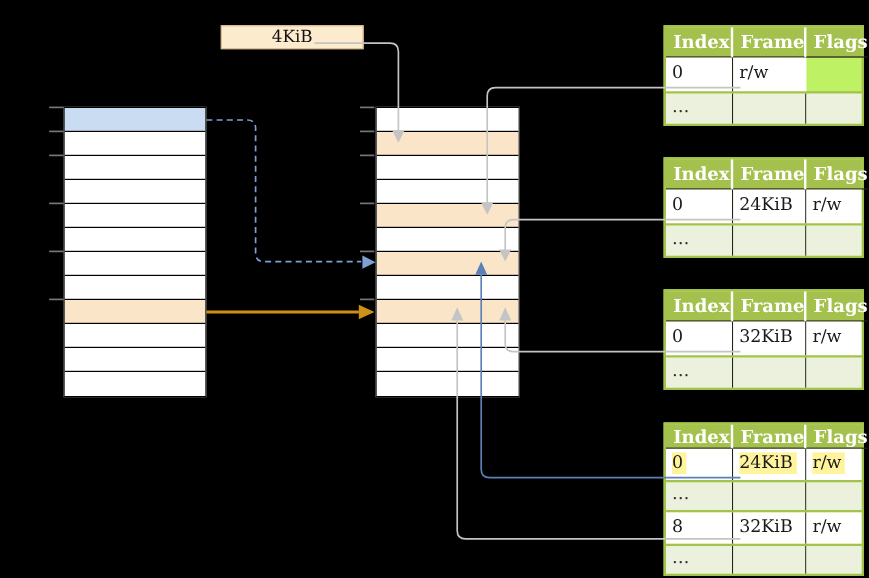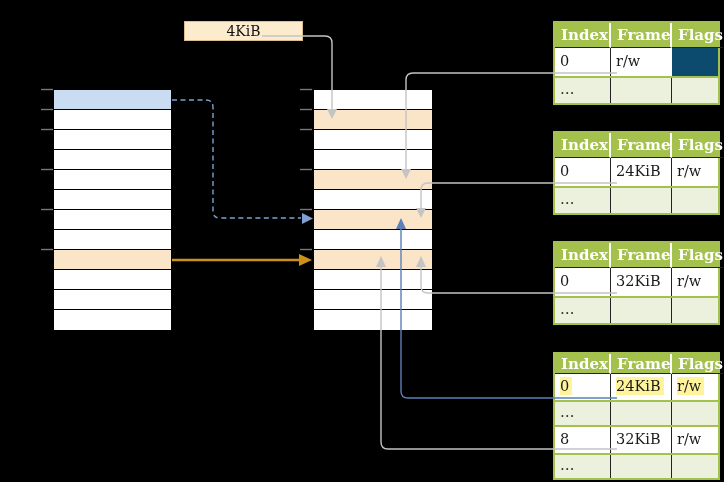--- a/index.html
+++ b/index.html
@@ -17,21 +17,21 @@
   
   .stack{position:absolute;top:89px;border:1px solid #000;background:#fff;}
   #vm-stack{left:53px;width:119px;}
   #pm-stack{left:313px;width:120px;}
   .mrow{height:20px;background:#fff;border-bottom:1px solid #000;}
   .mrow:last-child{border-bottom:none;}
   .mrow.blue{background:var(--blue-row);}
   .mrow.orange{background:var(--peach);}
   
   .ptable{
-    position:absolute;left:553px;width:167px;background:#0c4a6e;
+    position:absolute;left:553px;width:167px;background:#bef264;
     border:2px solid var(--green);font-size:14.5px;
   }
   .pt-header{display:grid;grid-template-columns:56px 61px 1fr;background:var(--green);}
   .pt-hcell{
     color:#fff;font-weight:bold;font-size:15px;padding-left:6px;
     height:25px;line-height:25px;border-right:2px solid #fff;border-bottom:1px solid #222;
   }
   .pt-hcell:last-child{border-right:none;}
   .pt-row{display:grid;grid-template-columns:56px 61px 1fr;border-top:2px solid var(--green);}
   .pt-row.first{border-top:none;}

